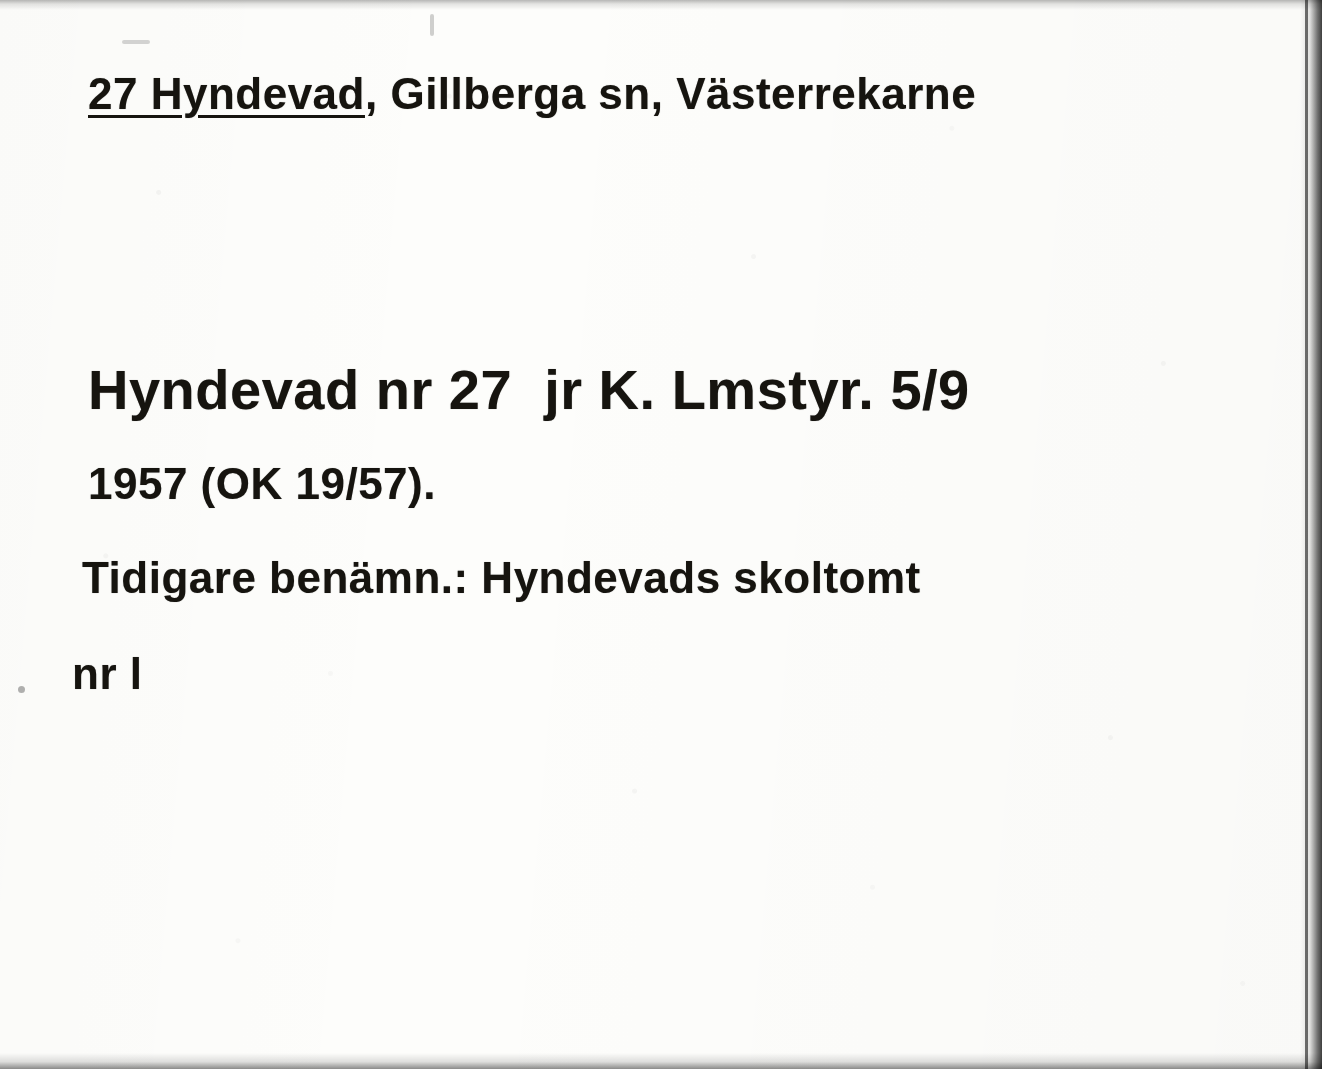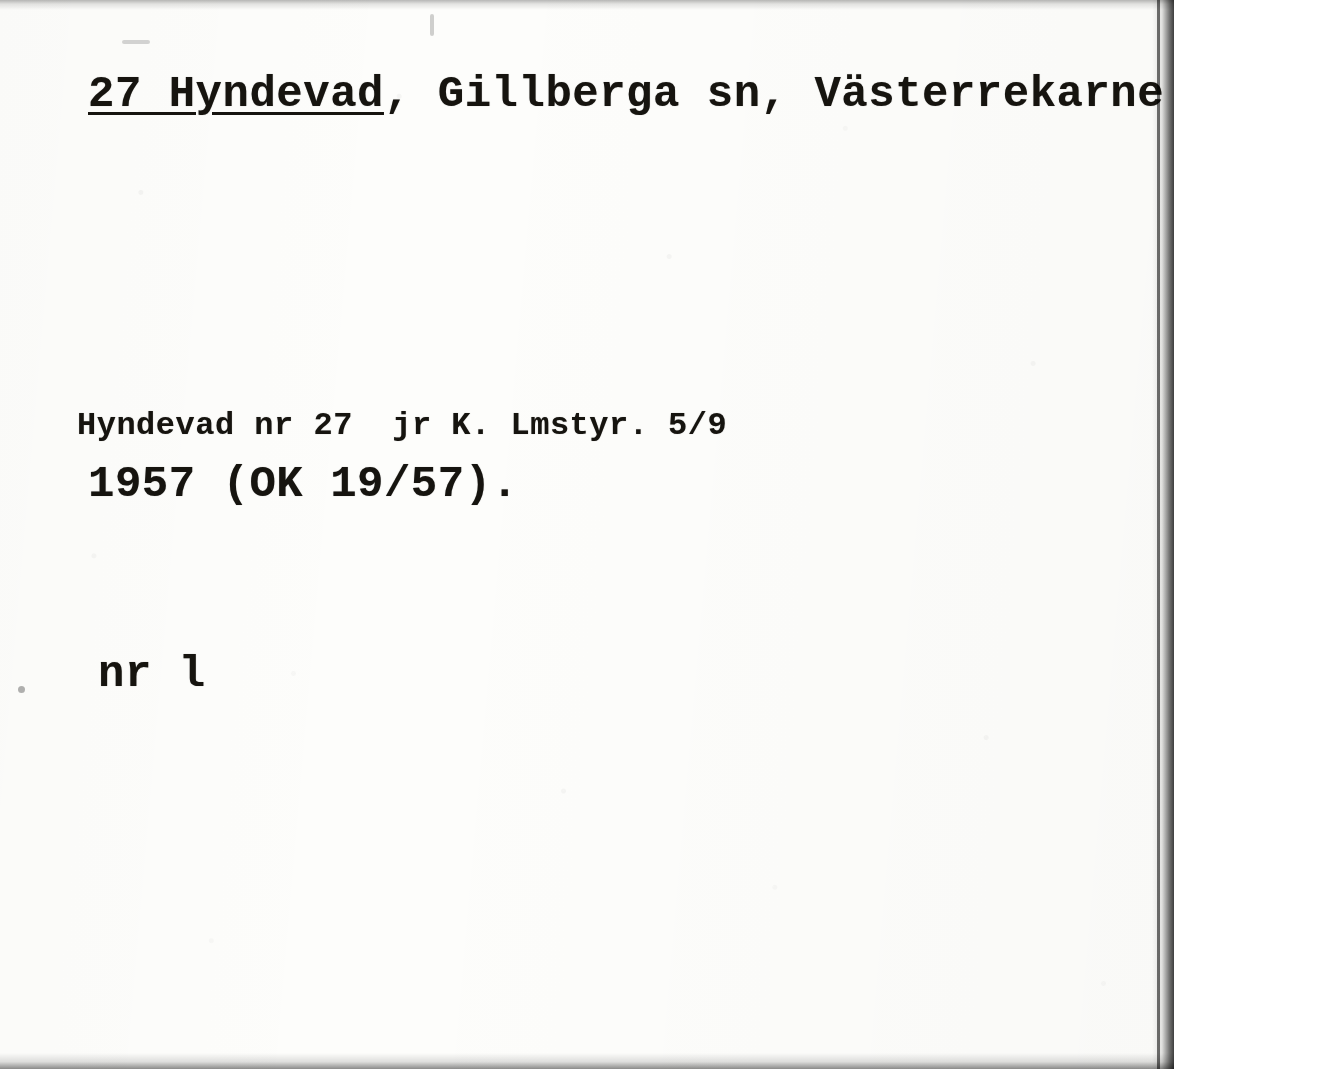--- a/index.html
+++ b/index.html
@@ -3,25 +3,25 @@
 <meta charset="utf-8">
 <style>
   html, body {
     margin: 0;
     padding: 0;
     background: #ffffff;
   }
 
   .card {
     position: relative;
-    width: 1174px;
+    width: 1322px;
     height: 1069px;
     background: #fdfdfb;
     overflow: hidden;
-    font-family: Liberation Mono, monospace;
+    font-family: Liberation Sans, sans-serif;
     color: #16140f;
   }
 
   
   .paper-noise {
     position: absolute;
     inset: 0;
     pointer-events: none;
     background:
       radial-gradient(circle at 12% 18%, rgba(0,0,0,0.035) 0 2px, rgba(0,0,0,0) 3px),
@@ -96,40 +96,39 @@
 
   .line-title-cont {
     left: 846px;
     top: 168px;
     font-size: 44px;
     line-height: 52px;
   }
 
   
   .line-body-1 {
-    left: 77px;
+    left: 88px;
     top: 364px;
-    font-size: 32px;
+    font-size: 56px;
     line-height: 52px;
-    margin-top: 36px;
   }
   .line-body-2 {
     left: 88px;
     top: 458px;
     font-size: 44px;
     line-height: 52px;
   }
   .line-body-3 {
     left: 82px;
     top: 552px;
     font-size: 44px;
     line-height: 52px;
   }
   .line-body-4 {
-    left: 98px;
+    left: 72px;
     top: 648px;
     font-size: 44px;
     line-height: 52px;
   }
 
   
   .fleck {
     position: absolute;
     background: rgba(0,0,0,0.30);
     border-radius: 50%;
@@ -140,20 +139,21 @@
 
 <div class="card">
 
   <div class="paper-noise"></div>
 
   <div class="typed line-title"><span class="underlined">27 Hyndevad</span><span>, Gillberga sn, Västerrekarne</span></div>
 
 
   <div class="typed line-body-1">Hyndevad nr 27  jr K. Lmstyr. 5/9</div>
   <div class="typed line-body-2">1957 (OK 19/57).</div>
+  <div class="typed line-body-3">Tidigare benämn.: Hyndevads skoltomt</div>
   <div class="typed line-body-4">nr l</div>
 
   <div class="fleck" style="left:18px; top:686px; width:7px; height:7px;"></div>
   <div class="fleck" style="left:430px; top:14px; width:4px; height:22px; border-radius:2px; background:rgba(0,0,0,0.18);"></div>
   <div class="fleck" style="left:122px; top:40px; width:28px; height:4px; border-radius:2px; background:rgba(0,0,0,0.16);"></div>
 
   <div class="edge-shadow-top"></div>
   <div class="edge-shadow-bottom"></div>
   <div class="edge-line-right"></div>
   <div class="edge-shadow-right"></div>

